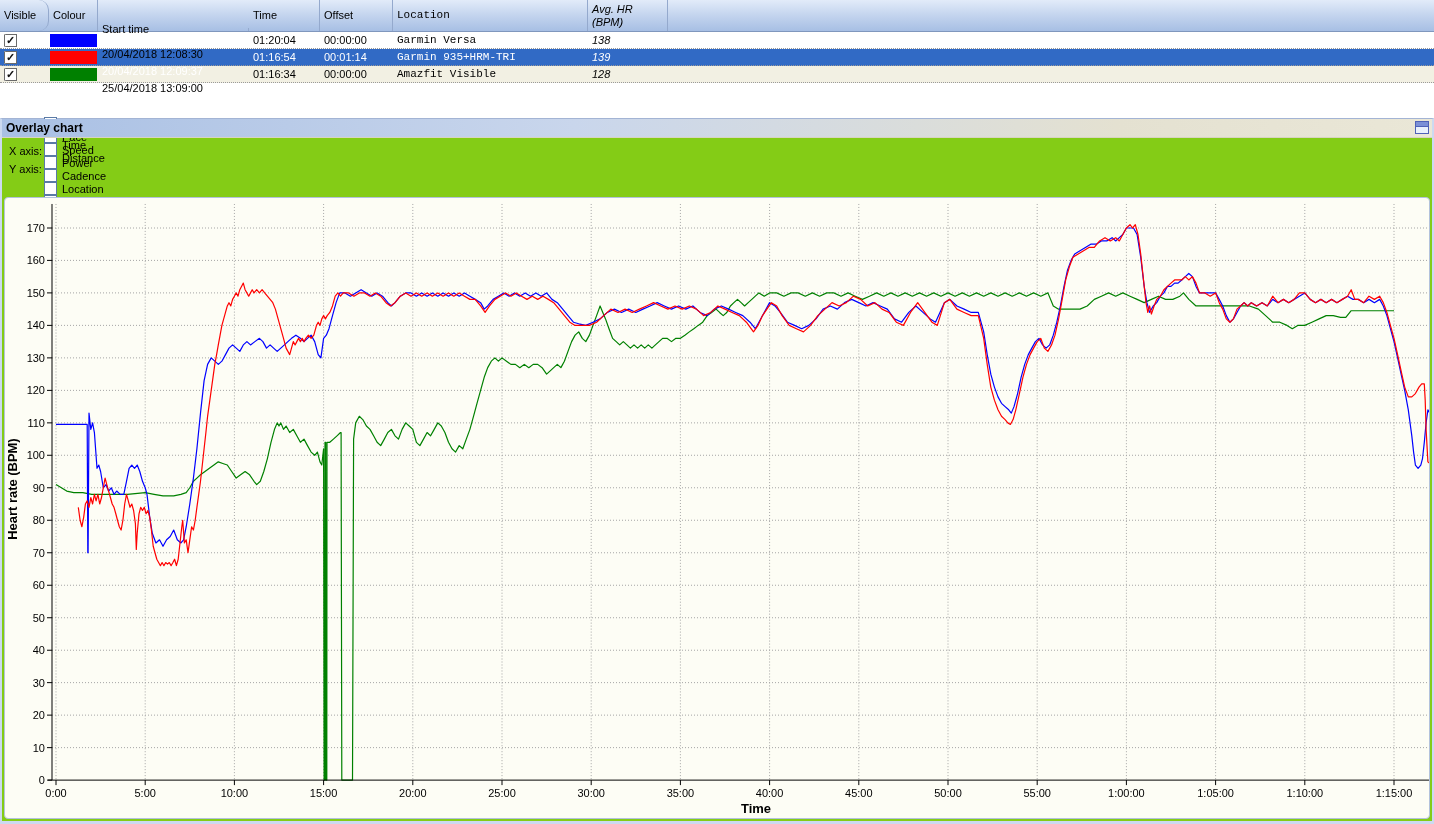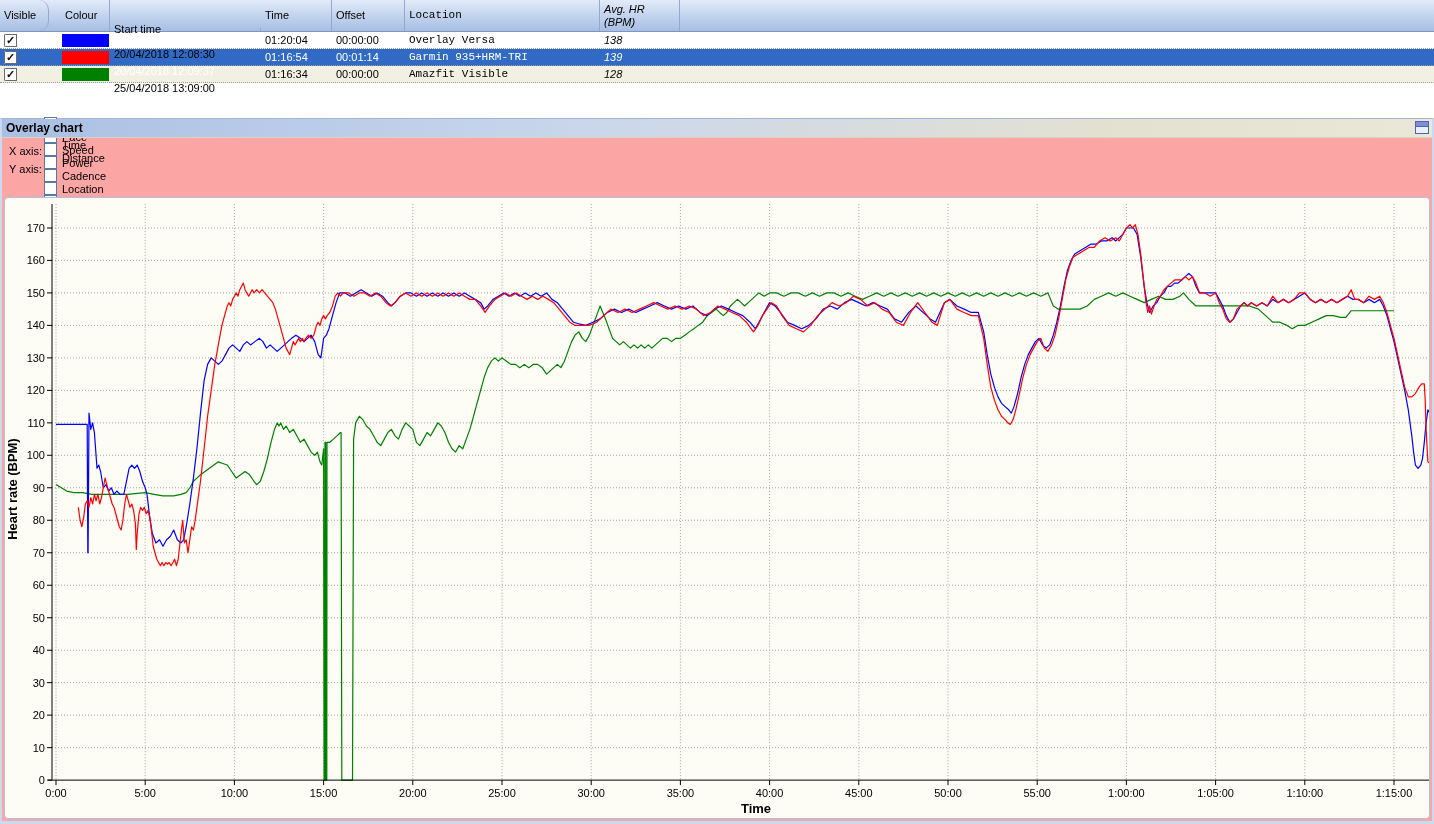--- a/index.html
+++ b/index.html
@@ -13,34 +13,34 @@
   .t-head{display:flex;height:31px;
     background:linear-gradient(#e2ebf9 0%,#c6d6ef 45%,#a7bfe4 100%);
     border-bottom:1px solid #8097bd;}
   .t-head .cell{border-right:1px solid #94a9cd;display:flex;align-items:center;
     padding:1px 4px;box-sizing:border-box;white-space:pre-line;line-height:1.15;}
   .t-row{display:flex;height:17px;align-items:center;border-bottom:1px dotted #9a9a9a;box-sizing:border-box;}
   .t-row .cell{padding:0 4px;box-sizing:border-box;overflow:hidden;white-space:nowrap;}
   .t-row.sel{background:#316ac5;color:#fff;}
   .t-row.alt{background:#f2f0e3;}
   .col0{width:49px;flex:none;border-radius:10px;}
-  .col1{width:49px;flex:none;margin-left:12px;}
+  .col1{width:49px;flex:none;}
   .col2{width:151px;flex:none;margin-top:28px;}
   .col3{width:71px;flex:none;}
   .col4{width:73px;flex:none;}
   .col5{width:195px;flex:none;font-family:Liberation Mono, monospace;}
   .col6{width:80px;flex:none;font-style:italic;}
   .colf{flex:1;border-right:none !important;}
   .cbx{width:13px;height:13px;background:#fff;border:1px solid #6a6a6a;
     box-sizing:border-box;margin-left:0px;display:flex;align-items:center;justify-content:center;
     font-size:11px;line-height:11px;color:#111;font-weight:bold;}
   .swatch{width:47px;height:13px;flex:none;}
   
   .overlay{position:absolute;top:118px;left:0;right:0;bottom:0;
-    background:#fca5a5;border-top:1px solid #a3b4d4;
+    background:#84cc16;border-top:1px solid #a3b4d4;
     border-left:2px solid #ccdaf0;border-right:2px solid #ccdaf0;border-bottom:3px solid #ccdaf0;
     box-sizing:border-box;}
   .o-titlebar{height:19px;display:flex;align-items:center;position:relative;
     background:linear-gradient(90deg,#a9c0e4 0%,#c9d6ec 40%,#e4e1d1 78%,#eae7d7 100%);
     border-bottom:1px solid #d8d4c0;font-size:12px;font-weight:bold;color:#000;padding-left:4px;box-sizing:border-box;}
   .panel-icon{position:absolute;right:3px;top:2px;width:14px;height:13px;
     border:1px solid #4f62b8;background:#e9f1fc;box-sizing:border-box;}
   .panel-icon::before{content:"";display:block;height:4px;background:#7b90d6;border-bottom:1px solid #4f62b8;}
   .controls{padding:4px 0 0 5px;font-size:11px;color:#000;}
   .ctl-row{height:18px;display:flex;align-items:center;}
@@ -78,21 +78,21 @@
       <div class="t-row">
         <div class="cell col0">
           <div class="cbx">✓</div>
         </div>
         <div class="cell col1" style="padding: 0px 0px 0px 1px;">
           <div class="swatch" style="background: rgb(0, 0, 255);"></div>
         </div>
         <div class="cell col2">20/04/2018 12:08:30</div>
         <div class="cell col3">01:20:04</div>
         <div class="cell col4">00:00:00</div>
-        <div class="cell col5">Overlay Versa</div>
+        <div class="cell col5">Garmin Versa</div>
         <div class="cell col6">138</div>
         <div class="cell colf"></div>
       </div>
       <div class="t-row sel">
         <div class="cell col0">
           <div class="cbx">✓</div>
         </div>
         <div class="cell col1" style="padding: 0px 0px 0px 1px;">
           <div class="swatch" style="background: rgb(255, 0, 0);"></div>
         </div>

